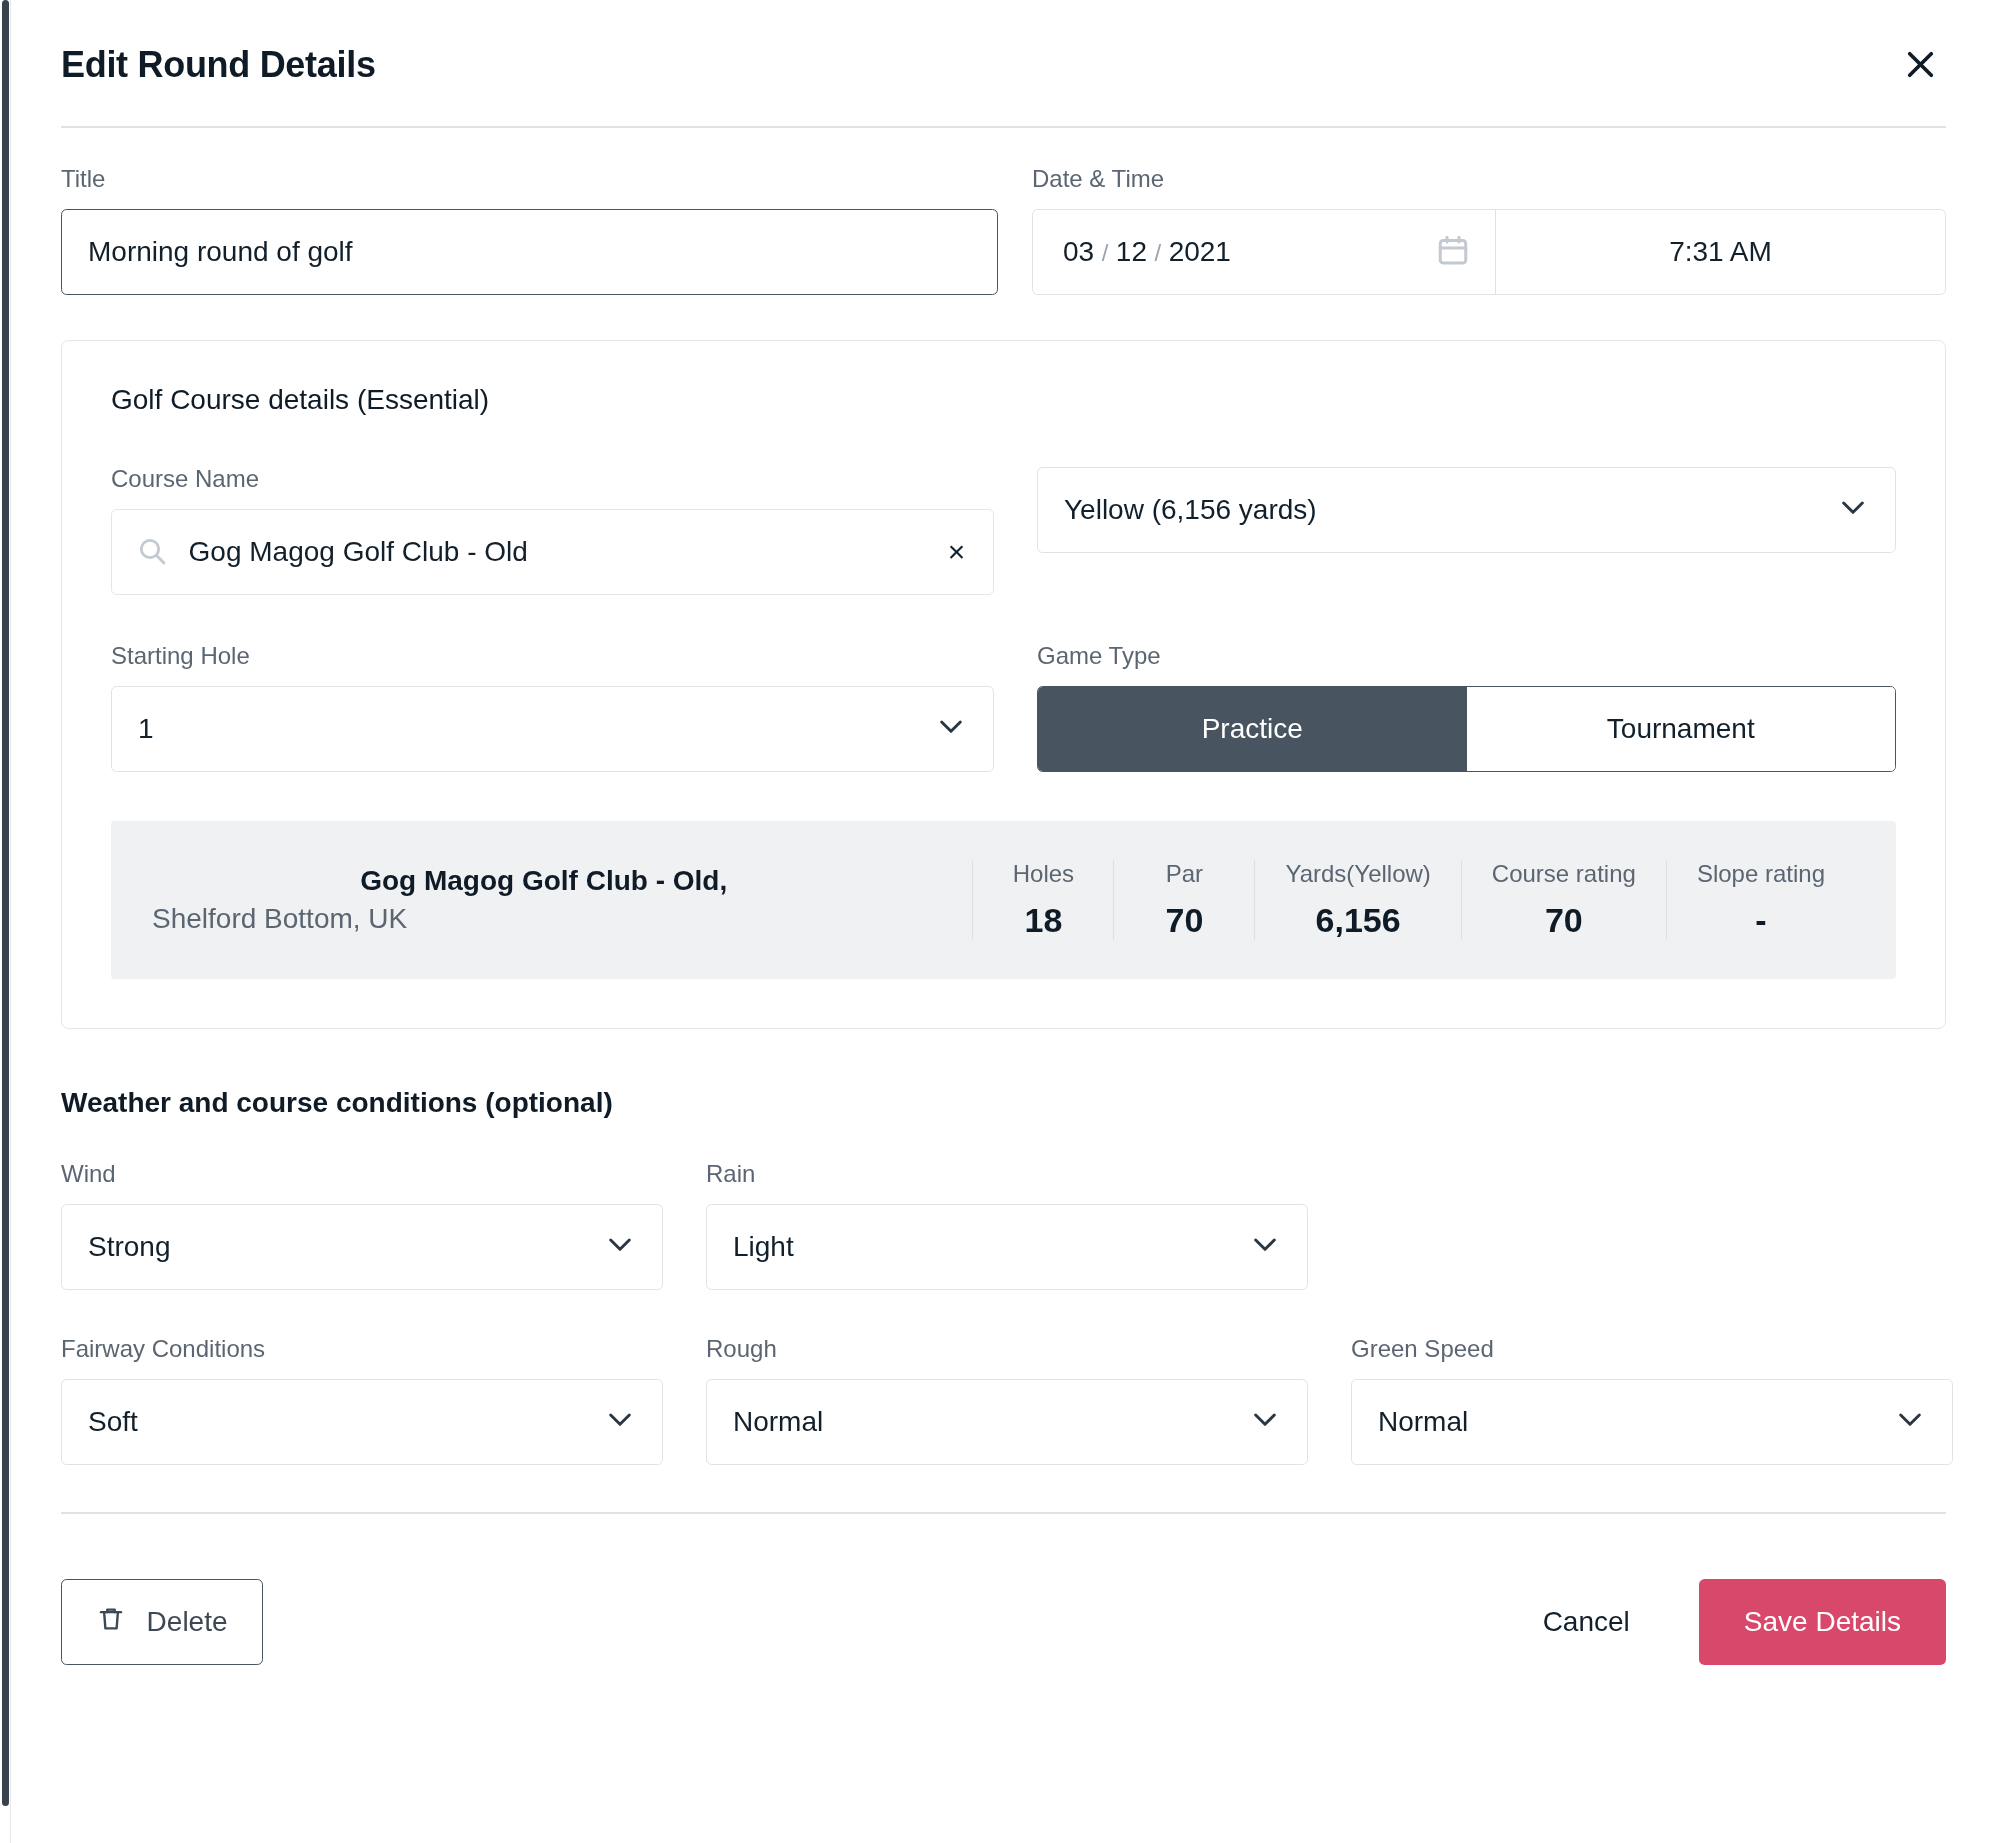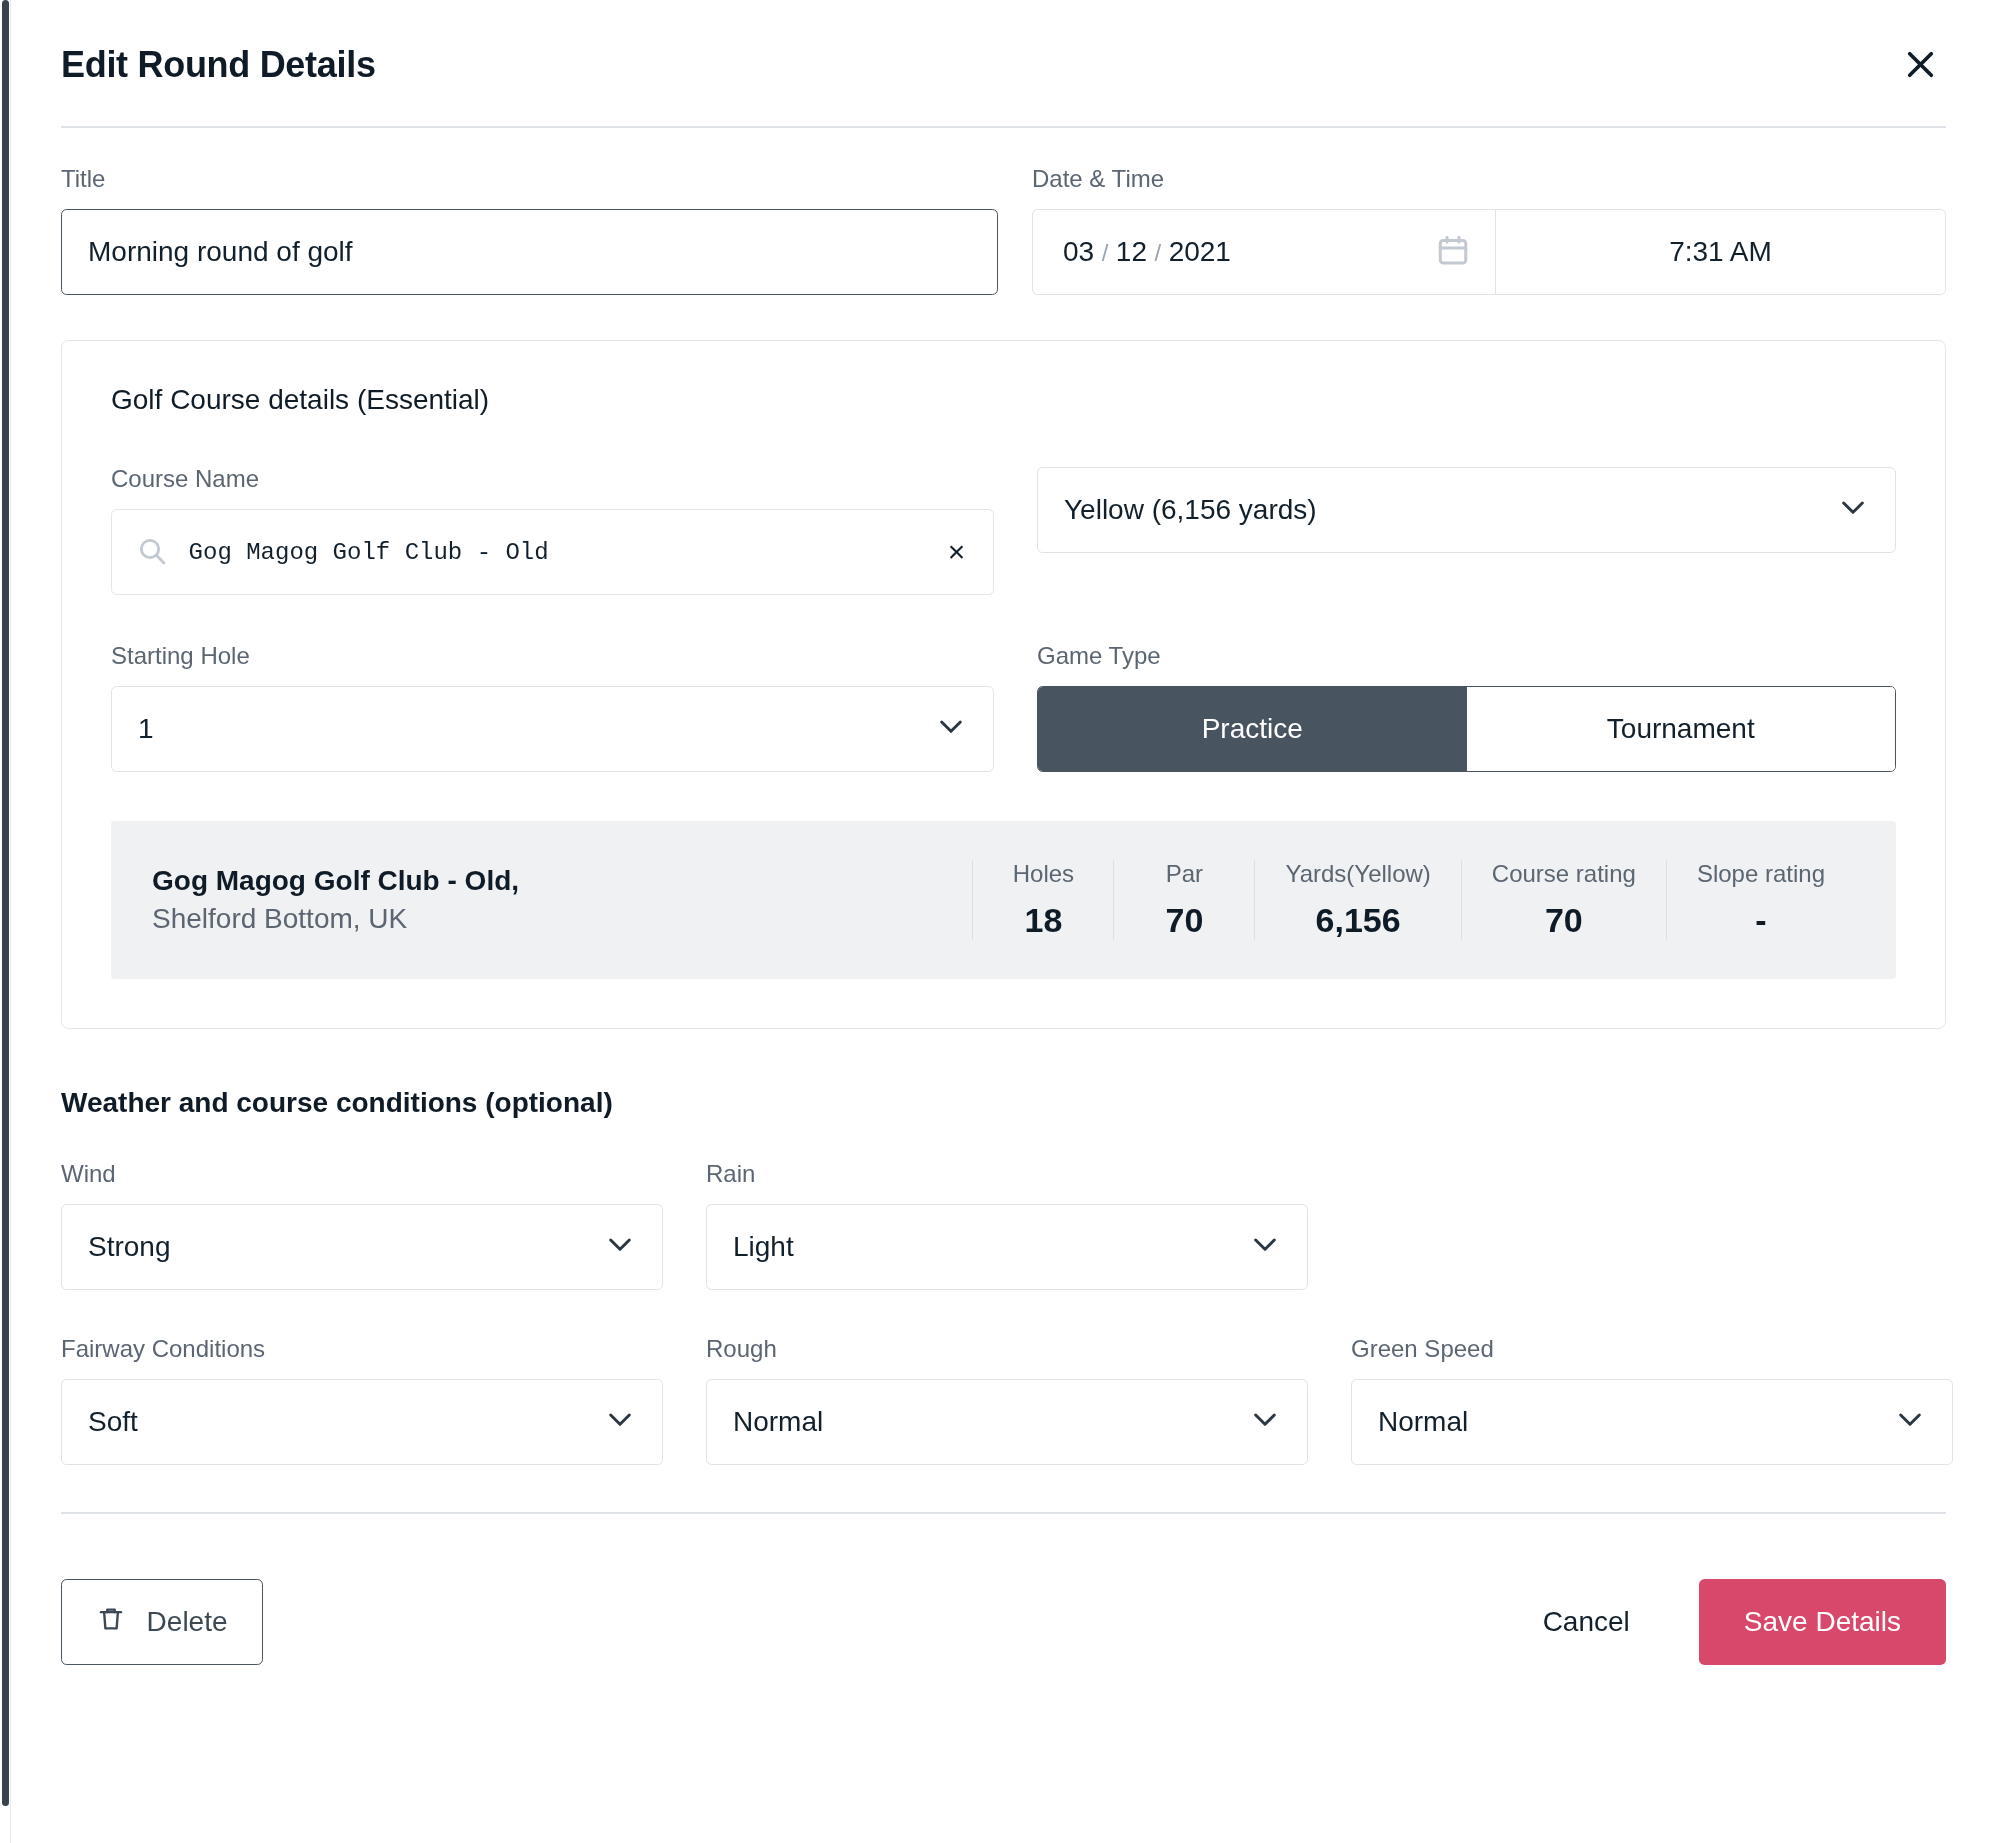--- a/index.html
+++ b/index.html
@@ -168,23 +168,22 @@
     height: 86px;
     border: 1.9px solid #e2e6ea;
     border-radius: 5.6px;
     display: flex;
     align-items: center;
     gap: 20.6px;
     padding: 0 24px 0 24px;
   }
   .search-text {
     flex: 1;
-    font-size: 24px;
+    font-size: 28px;
     color: #12202c;
-    font-family: Liberation Mono, monospace;
   }
   .clear-x {
     font-size: 30px;
     color: #12202c;
     line-height: 1;
     cursor: pointer;
     padding: 0 3.7px;
   }
 
   
@@ -225,20 +224,21 @@
     display: flex;
     flex-direction: column;
     justify-content: center;
     padding-right: 37px;
   }
   .stats-course-name {
     font-size: 28px;
     font-weight: bold;
     color: #0f1b26;
     line-height: 1.35;
+    text-align: center;
   }
   .stats-course-loc {
     font-size: 28px;
     color: #5b6672;
     line-height: 1.35;
   }
   .stat {
     display: flex;
     flex-direction: column;
     align-items: center;

